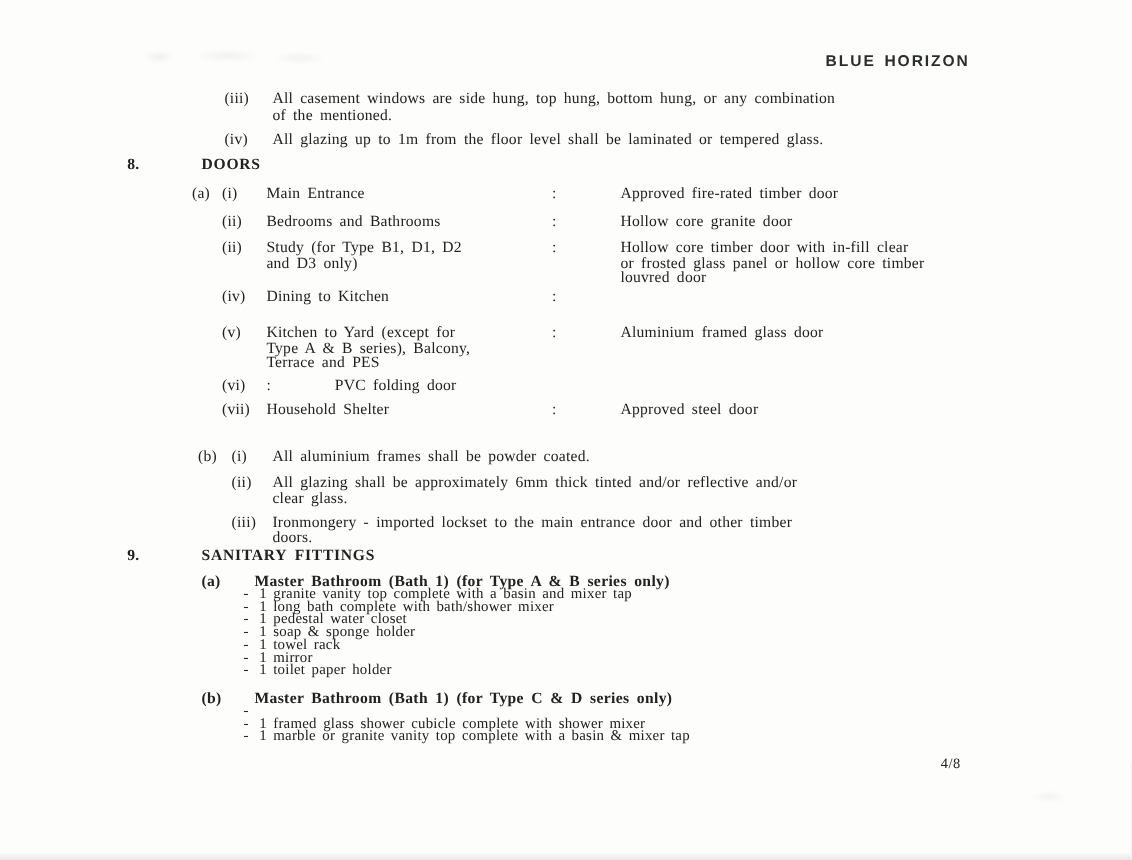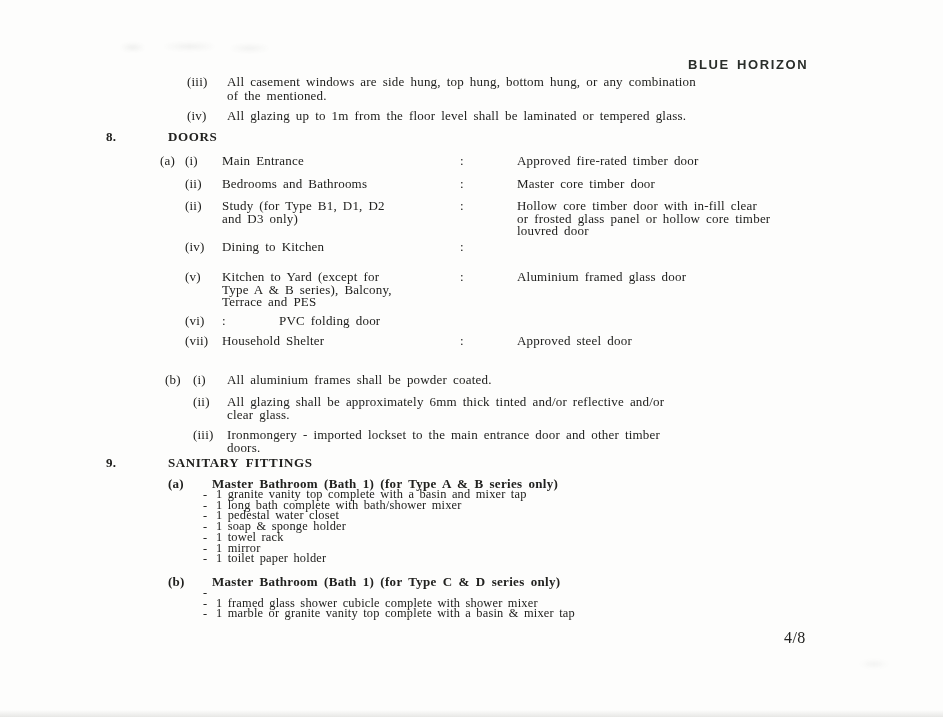--- a/index.html
+++ b/index.html
@@ -65,31 +65,31 @@
   .note-text{width:590px;}
 
   
   .san-heading{display:flex;left:168px;font-weight:bold;line-height:13px;}
   .san-label{width:44px;flex:none;}
   .san-title{letter-spacing:0.3px;word-spacing:2.6px;}
   .san-items{left:203px;font-size:12.4px;line-height:10.7px;word-spacing:2px;}
   .san-item{display:flex;}
   .san-dash{width:13px;flex:none;}
 
-  .page-number{font-size:16px;letter-spacing:0.4px;}
+  .page-number{font-size:12px;letter-spacing:0.4px;}
   .bottom-edge{left:0;right:0;bottom:0;height:7px;background:linear-gradient(#fdfdfc,#e7e7e5);}
 </style>
 </head>
 <body>
 
 <div class="page">
 
   <div class="abs smudge" style="top:38px;left:112px;width:172px;height:17px;"></div>
 
-  <div class="abs doc-header" style="top:43px;left:688px;margin-top:14px;">BLUE HORIZON</div>
+  <div class="abs doc-header" style="top:43px;left:688px;">BLUE HORIZON</div>
 
   <div class="abs intro-item" style="top:75px;">
     <span class="intro-num">(iii)</span>
     <span class="intro-text pre">All casement windows are side hung, top hung, bottom hung, or any combination
 of the mentioned.</span>
   </div>
   <div class="abs intro-item" style="top:109px;">
     <span class="intro-num">(iv)</span>
     <span class="intro-text pre">All glazing up to 1m from the floor level shall be laminated or tempered glass.</span>
   </div>
@@ -104,21 +104,21 @@
     <span class="door-num">(i)</span>
     <span class="door-label pre">Main Entrance</span>
     <span class="door-colon">:</span>
     <span class="door-value pre">Approved fire-rated timber door</span>
   </div>
   <div class="abs door-row" style="top:178px;">
     <span class="door-prefix"></span>
     <span class="door-num">(ii)</span>
     <span class="door-label pre">Bedrooms and Bathrooms</span>
     <span class="door-colon">:</span>
-    <span class="door-value pre">Master core timber door</span>
+    <span class="door-value pre">Hollow core granite door</span>
   </div>
   <div class="abs door-row" style="top:200px;">
     <span class="door-prefix"></span>
     <span class="door-num">(ii)</span>
     <span class="door-label pre">Study (for Type B1, D1, D2
 and D3 only)</span>
     <span class="door-colon">:</span>
     <span class="door-value pre">Hollow core timber door with in-fill clear
 or frosted glass panel or hollow core timber
 louvred door</span>

